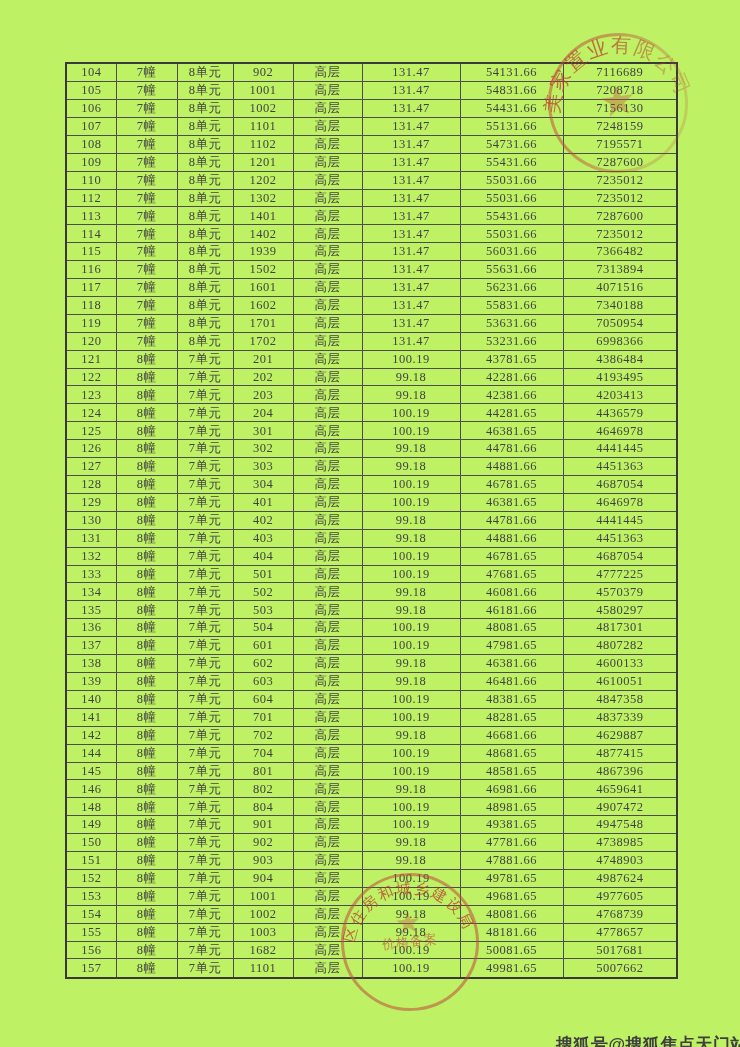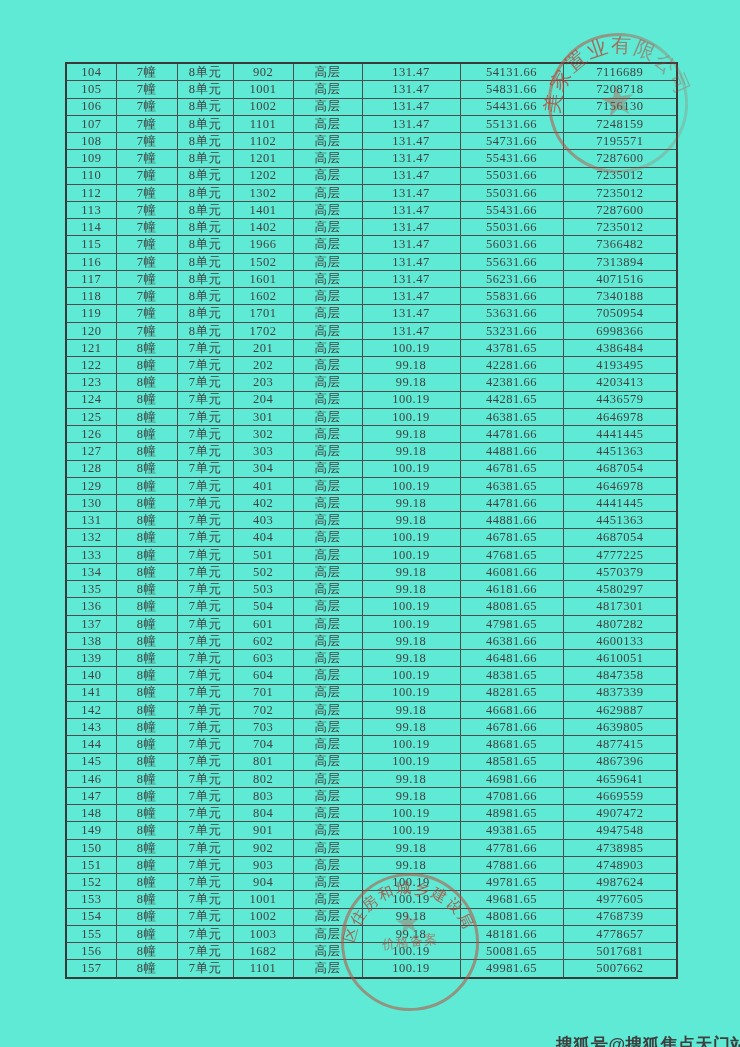--- a/index.html
+++ b/index.html
@@ -1,21 +1,21 @@
 <!DOCTYPE html>
 <html><head>
 <meta charset="utf-8">
 <style>
   html,body{margin:0;padding:0;}
   body{
     width:740px;height:1047px;position:relative;overflow:hidden;
     background:#fdfdfd;
     font-family:"Liberation Serif","DejaVu Serif",serif;
   }
-  .page{position:absolute;inset:0;background:#5eead4;}
+  .page{position:absolute;inset:0;background:#bef264;}
 
   
   .price-table{
     position:absolute;left:65px;top:62px;width:613px;height:917px;
     border-collapse:collapse;table-layout:fixed;
     border:2px solid #3a3a3a;
   }
   .price-table td{
     border:1px solid #4d4d4d;
     text-align:center;vertical-align:middle;
@@ -178,21 +178,21 @@
           <td>1402</td>
           <td>高层</td>
           <td>131.47</td>
           <td>55031.66</td>
           <td>7235012</td>
         </tr>
         <tr>
           <td>115</td>
           <td>7幢</td>
           <td>8单元</td>
-          <td>1966</td>
+          <td>1939</td>
           <td>高层</td>
           <td>131.47</td>
           <td>56031.66</td>
           <td>7366482</td>
         </tr>
         <tr>
           <td>116</td>
           <td>7幢</td>
           <td>8单元</td>
           <td>1502</td>
@@ -455,30 +455,20 @@
           <td>142</td>
           <td>8幢</td>
           <td>7单元</td>
           <td>702</td>
           <td>高层</td>
           <td>99.18</td>
           <td>46681.66</td>
           <td>4629887</td>
         </tr>
         <tr>
-          <td>143</td>
-          <td>8幢</td>
-          <td>7单元</td>
-          <td>703</td>
-          <td>高层</td>
-          <td>99.18</td>
-          <td>46781.66</td>
-          <td>4639805</td>
-        </tr>
-        <tr>
           <td>144</td>
           <td>8幢</td>
           <td>7单元</td>
           <td>704</td>
           <td>高层</td>
           <td>100.19</td>
           <td>48681.65</td>
           <td>4877415</td>
         </tr>
         <tr>
@@ -493,30 +483,20 @@
         </tr>
         <tr>
           <td>146</td>
           <td>8幢</td>
           <td>7单元</td>
           <td>802</td>
           <td>高层</td>
           <td>99.18</td>
           <td>46981.66</td>
           <td>4659641</td>
-        </tr>
-        <tr>
-          <td>147</td>
-          <td>8幢</td>
-          <td>7单元</td>
-          <td>803</td>
-          <td>高层</td>
-          <td>99.18</td>
-          <td>47081.66</td>
-          <td>4669559</td>
         </tr>
         <tr>
           <td>148</td>
           <td>8幢</td>
           <td>7单元</td>
           <td>804</td>
           <td>高层</td>
           <td>100.19</td>
           <td>48981.65</td>
           <td>4907472</td>

